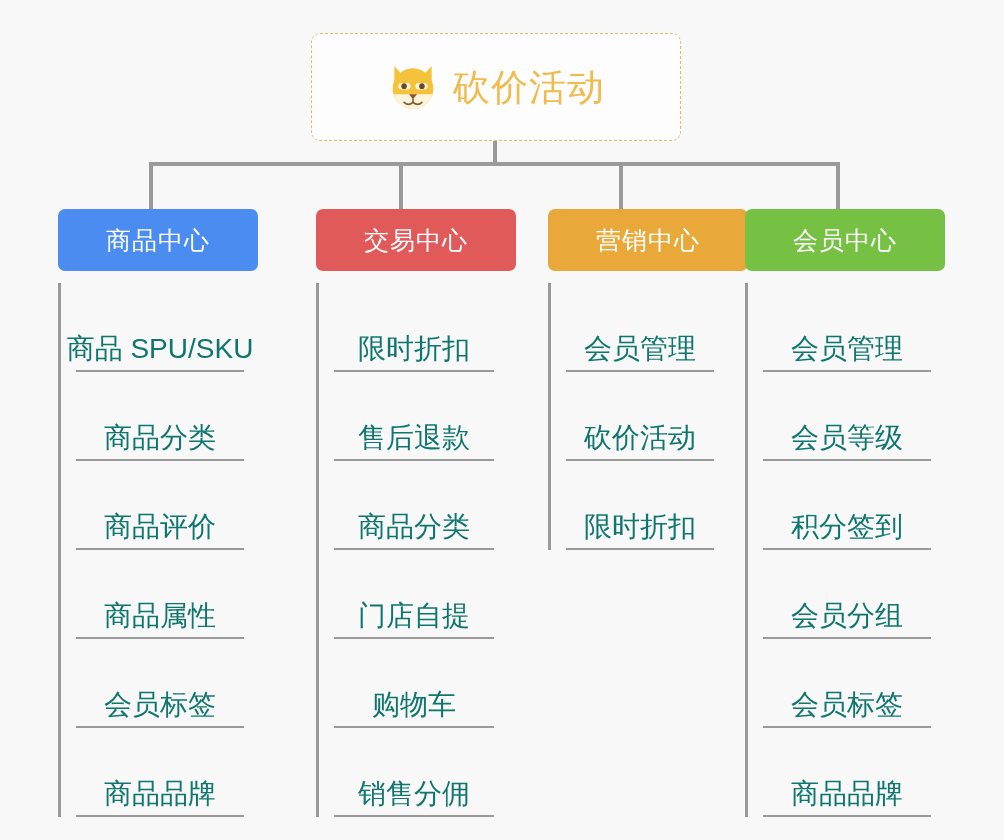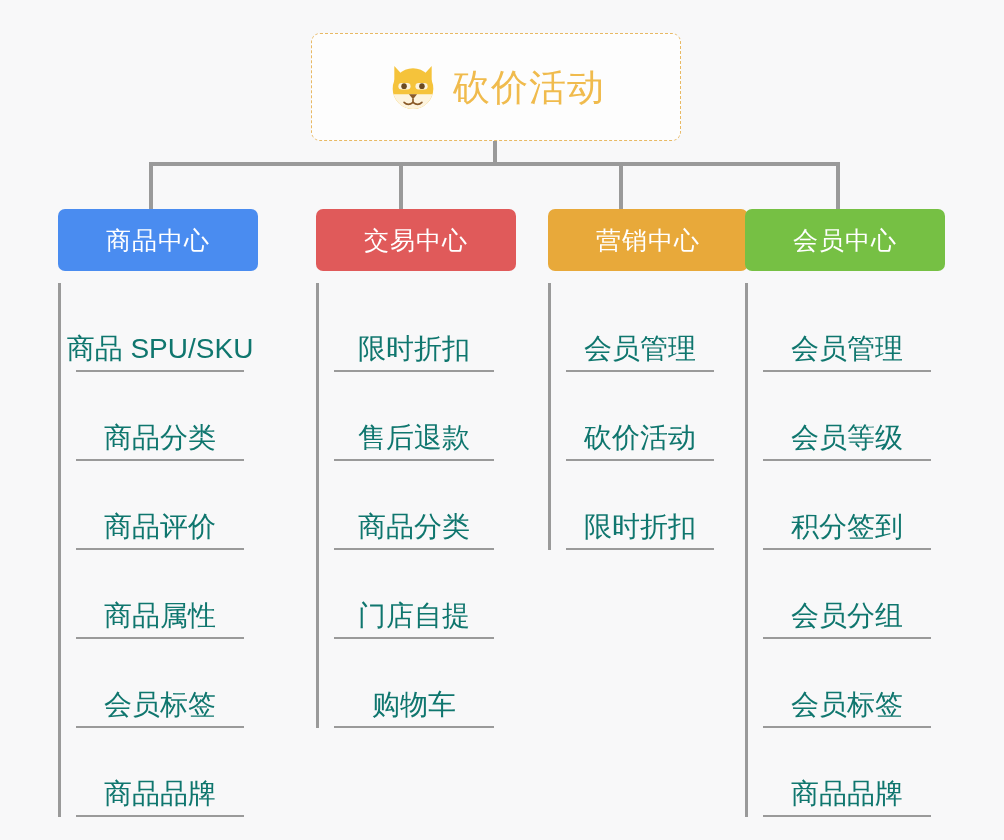--- a/index.html
+++ b/index.html
@@ -185,20 +185,23 @@
         </div>
       <div class="leaf-item">
           <span class="leaf-label">商品分类</span>
         </div>
       <div class="leaf-item">
           <span class="leaf-label">门店自提</span>
         </div>
       <div class="leaf-item">
           <span class="leaf-label">购物车</span>
         </div>
+      <div class="leaf-item">
+          <span class="leaf-label">销售分佣</span>
+        </div>
     </div>
   </div>
 
   <div class="column" style="left:528px;padding-left:20px;">
     <div class="col-header" style="background: rgb(232, 169, 58);">
       <span>营销中心</span>
     </div>
     <div class="leaf-list">
       <div class="leaf-item">
           <span class="leaf-label">会员管理</span>

